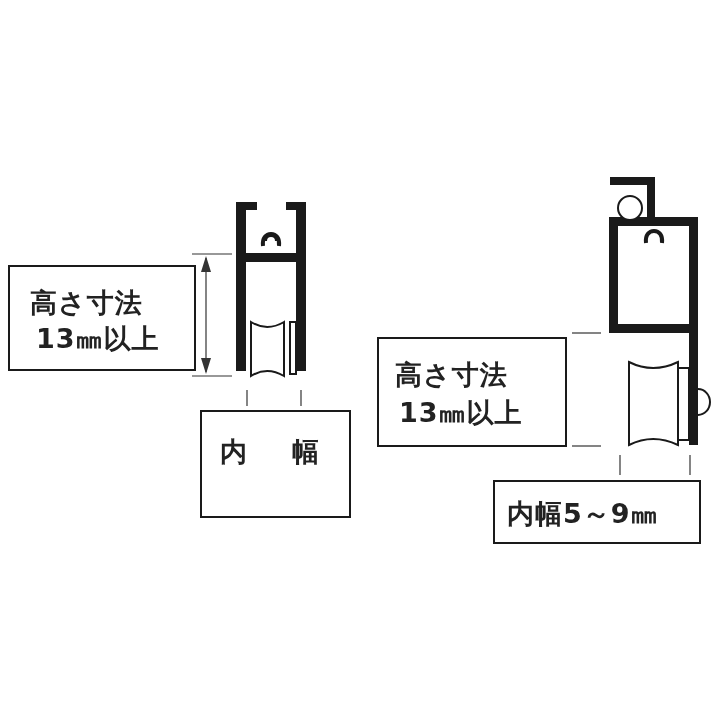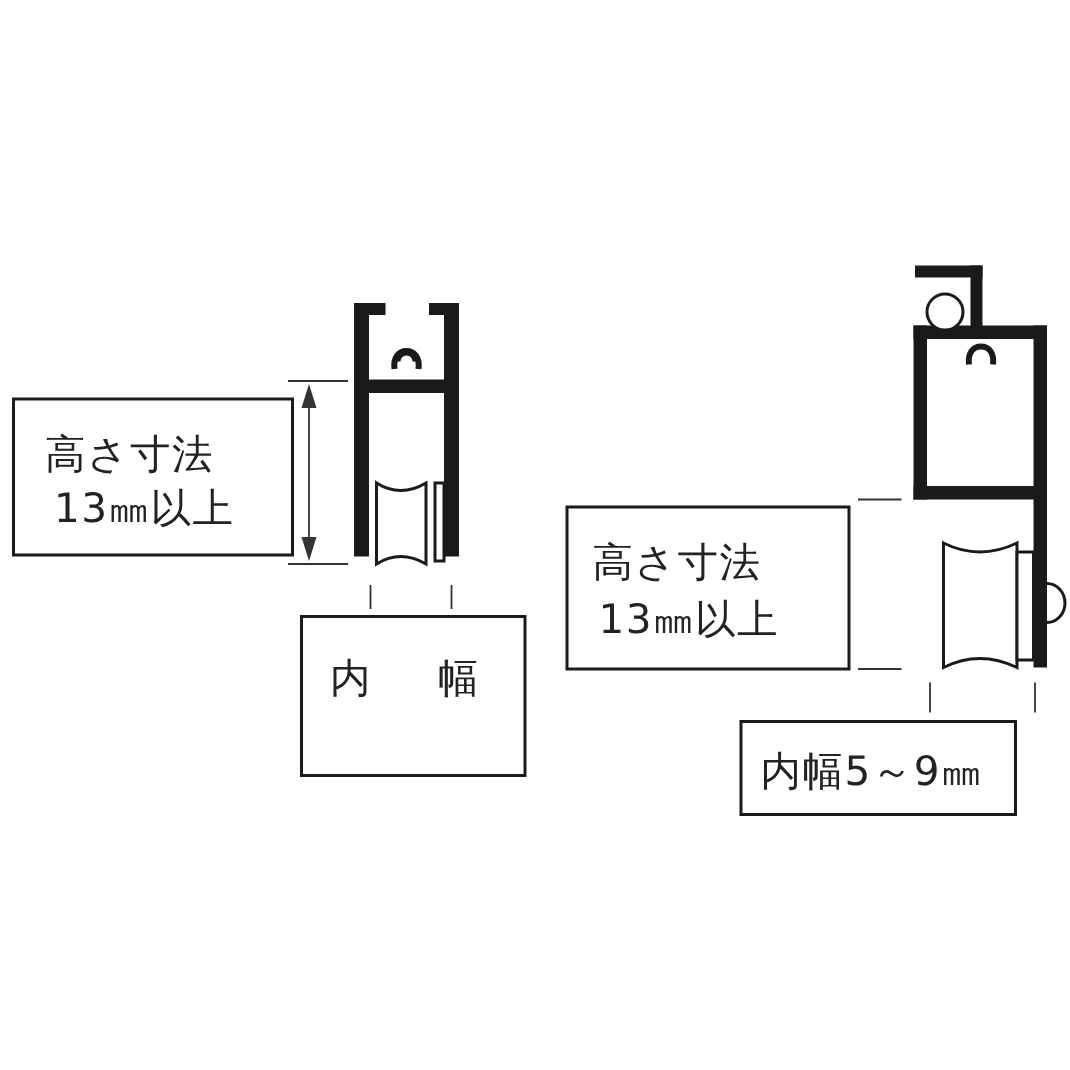--- a/index.html
+++ b/index.html
@@ -1,19 +1,19 @@
 <!DOCTYPE html>
 <html><head>
 <meta charset="utf-8">
 <style>
   html,body{margin:0;padding:0;background:#fff;}
   body{width:713px;height:713px;position:relative;overflow:hidden;font-family:"DejaVu Sans",sans-serif;}
   svg{position:absolute;left:0;top:0;}
   .lbl{position:absolute;border:2px solid #1a1a1a;background:#fff;color:#222;box-sizing:border-box;}
-  .lbl span{position:absolute;white-space:nowrap;font-size:27px;letter-spacing:1px;font-weight:400;}
+  .lbl span{position:absolute;white-space:nowrap;font-size:27px;letter-spacing:1px;font-weight:700;}
 </style>
 </head>
 <body>
 
 <svg width="713" height="713" viewBox="0 0 713 713">
 
   <g fill="#1a1a1a">
     <rect x="236" y="202" width="10" height="169"></rect>
     <rect x="296" y="202" width="10" height="169"></rect>
     <rect x="236" y="202" width="21" height="8"></rect>
@@ -59,15 +59,15 @@
 </div>
 <div class="lbl" style="left:200px;top:410px;width:151px;height:108px;">
   <span style="left:18px;top:22px;">内</span>
   <span style="left:90px;top:22px;">幅</span>
 </div>
 
 <div class="lbl" style="left:377px;top:337px;width:190px;height:110px;">
   <span style="left:16px;top:18px;">高さ寸法</span>
   <span style="left:20px;top:56px;">13㎜以上</span>
 </div>
-<div class="lbl" style="left:493px;top:480px;width:185px;height:64px;">
+<div class="lbl" style="left:493px;top:480px;width:208px;height:64px;">
   <span style="left:12px;top:14px;">内幅5～9㎜</span>
 </div>
 
 </body></html>

